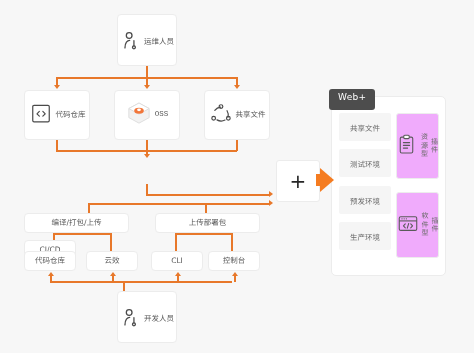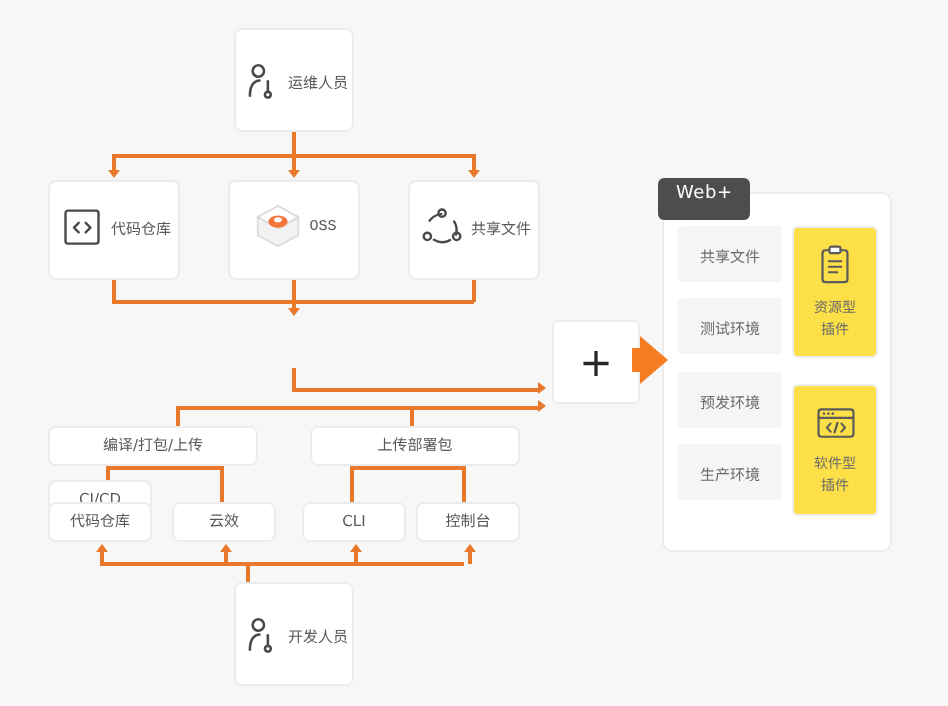--- a/index.html
+++ b/index.html
@@ -171,33 +171,32 @@
     justify-content: center;
     font-size: 7.5px;
     color: #6b6b6b;
     z-index: 4;
   }
   .plugcard {
     position: absolute;
     left: 396px;
     width: 41px;
     height: 64px;
-    background: #fde047;
+    background: #f0abfc;
     border: 1px solid #ededed;
     border-radius: 3px;
     display: flex;
-    flex-direction: column;
     align-items: center;
     justify-content: center;
     gap: 3px;
     font-size: 7px;
     color: #6b6b6b;
     line-height: 1.2;
     z-index: 4;
-    text-align: left;
+    text-align: right;
   }
 </style>
 </head>
 <body>
 
 <div id="canvas">
 
   <div class="node person" style="left:117px; top:14px;">
     <span class="ic">
       <svg width="22" height="22" viewBox="0 0 24 24" fill="none" stroke="#4a4a4a" stroke-width="1.4" stroke-linecap="round">

